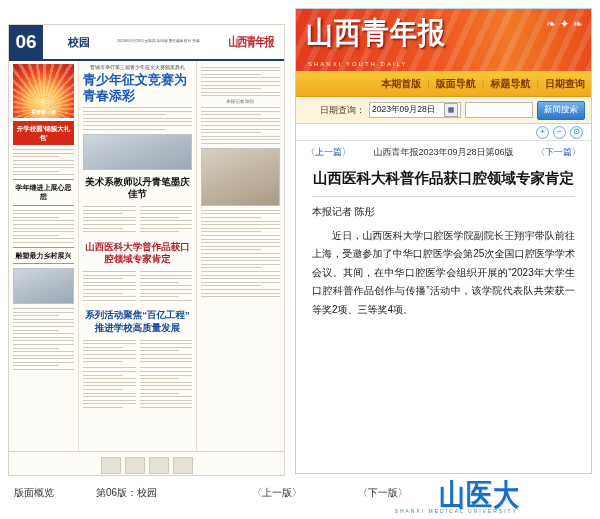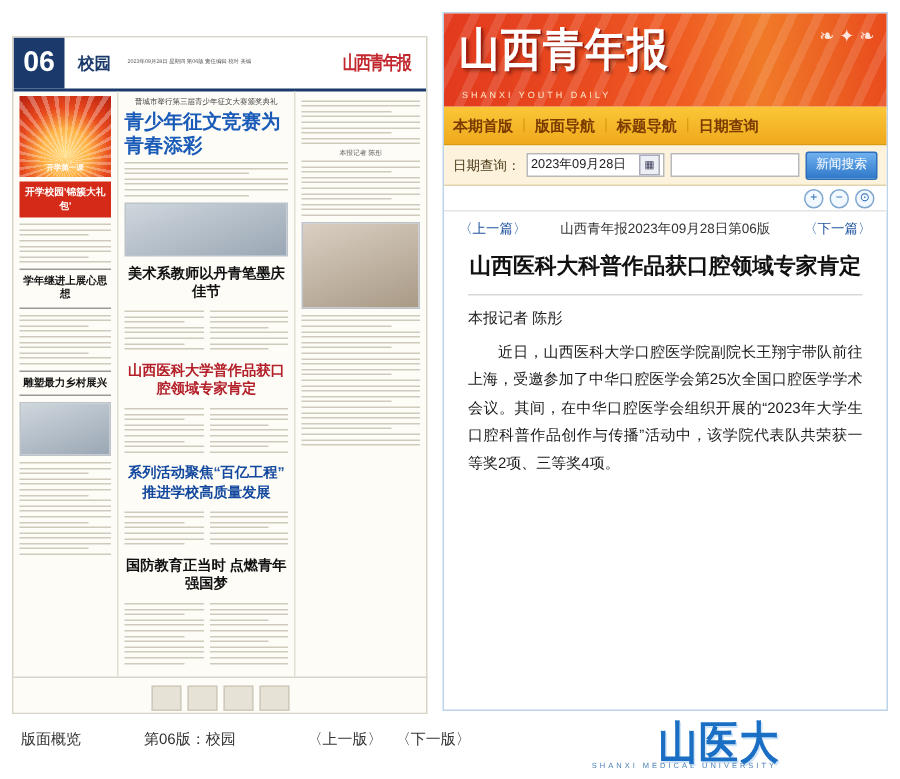--- a/index.html
+++ b/index.html
@@ -14,20 +14,21 @@
 
   
   .paper{
     position:absolute;left:8px;top:24px;width:277px;height:452px;
     background:#fdfcf7;border:1px solid #d9d5c8;box-sizing:border-box;
     overflow:hidden;
   }
   .paper-head{
     height:34px;border-bottom:2px solid #1b3a6b;display:flex;align-items:stretch;
     background:#fff;
+    gap:16px;
   }
   .ph-num{
     width:34px;background:#1b3a6b;color:#fff;display:flex;align-items:center;
     justify-content:center;font-size:19px;font-weight:bold;letter-spacing:0;
   }
   .ph-label{
     width:40px;display:flex;align-items:center;justify-content:center;
     font-size:11px;font-weight:bold;color:#1b3a6b;
   }
   .ph-mid{flex:1;display:flex;align-items:center;padding-left:2px;}
@@ -121,34 +122,34 @@
     transform:scaleY(1.12);white-space:nowrap;
   }
   .mast-sub{
     position:absolute;left:12px;bottom:4px;color:#ffe9c9;font-size:6px;letter-spacing:2px;
   }
   .doves{position:absolute;right:8px;top:8px;color:#fff;font-size:12px;opacity:.85;}
 
   .navbar{
     height:25px;background:#f7b62d;
     background:linear-gradient(180deg,#fac738,#f0a91d);
-    display:flex;align-items:center;justify-content:flex-start;
+    display:flex;align-items:center;justify-content:flex-end;
     border-bottom:1px solid #d99a14;
   }
   .navbar a{
     color:#7a3a00;font-size:10px;font-weight:bold;text-decoration:none;
     padding:0 6px;white-space:nowrap;
   }
   .navbar .sep{color:#d99a14;font-size:10px;}
 
   .searchbar{
     height:26px;background:#fdf3dc;border-bottom:1px solid #e3d4ae;
     display:flex;align-items:center;gap:4px;padding:0 6px;
   }
-  .searchbar .lbl{font-size:9px;color:#4a3a17;white-space:nowrap;}
+  .searchbar .lbl{font-size:9px;color:#4a3a17;white-space:nowrap;margin-left:18px;}
   .date-input{
     width:92px;height:16px;border:1px solid #b9b9b9;background:#fff;
     font-size:8.5px;color:#222;display:flex;align-items:center;
     justify-content:space-between;padding:0 2px;box-sizing:border-box;
   }
   .date-input .cal{
     width:12px;height:12px;background:#eceff3;border:1px solid #aab;
     display:flex;align-items:center;justify-content:center;font-size:7px;color:#335;
   }
   .text-input{
@@ -197,21 +198,21 @@
   }
   .foot-left{
     position:absolute;left:14px;top:8px;font-size:10px;color:#333;
   }
   .foot-mid{
     position:absolute;left:96px;top:8px;font-size:10px;color:#333;
   }
   .foot-nav{
     position:absolute;left:205px;top:8px;font-size:10px;color:#333;
   }
-  .foot-nav a{color:#333;text-decoration:none;margin-right:6px;}
+  .foot-nav a{color:#333;text-decoration:none;margin-right:6px;margin-left:47px;}
   .brand{
     position:absolute;right:14px;top:0px;
     font-size:26px;font-weight:bold;color:#1a6fc4;letter-spacing:1px;
     transform:scaleY(1.15);text-shadow:1px 1px 0 #cfe4f7;
   }
   .brand-sub{
     position:absolute;right:16px;top:30px;font-size:5px;color:#4a7fb5;letter-spacing:2px;
   }
 </style>
 </head>
@@ -361,21 +362,20 @@
           <div class="lines">
               <i></i>
               <i></i>
               <i></i>
               <i class="s"></i>
               <i></i>
               <i></i>
               <i></i>
             </div>
         </div>
-        <div class="sub-title">国防教育正当时 点燃青年强国梦</div>
         <div class="colsplit">
           <div class="lines">
               <i></i>
               <i></i>
               <i class="s"></i>
               <i></i>
               <i></i>
               <i></i>
               <i class="s"></i>
               <i></i>

